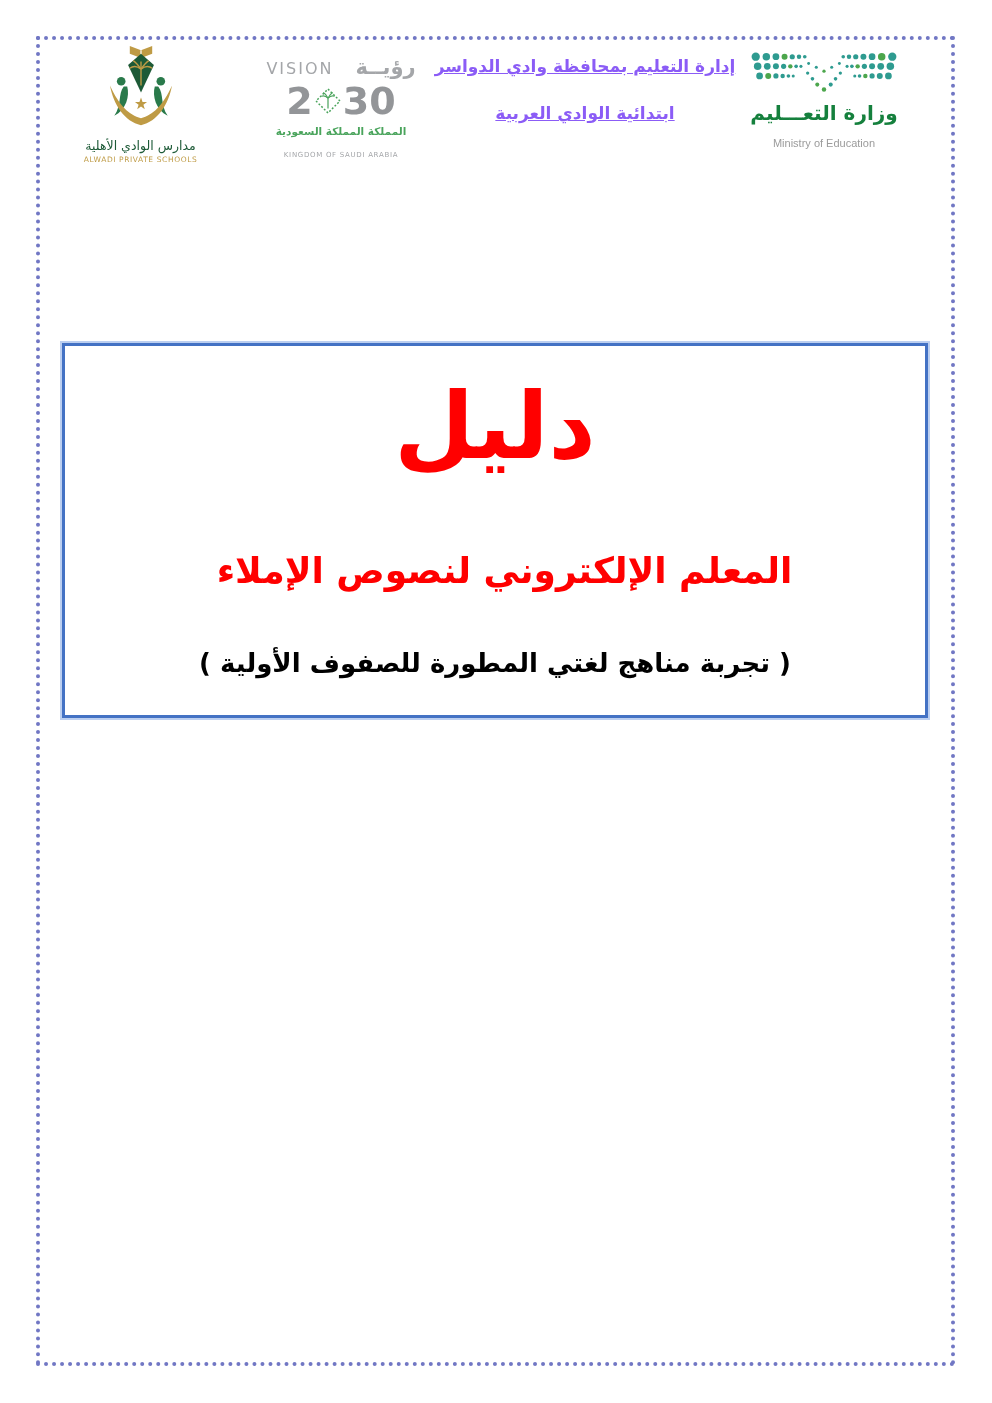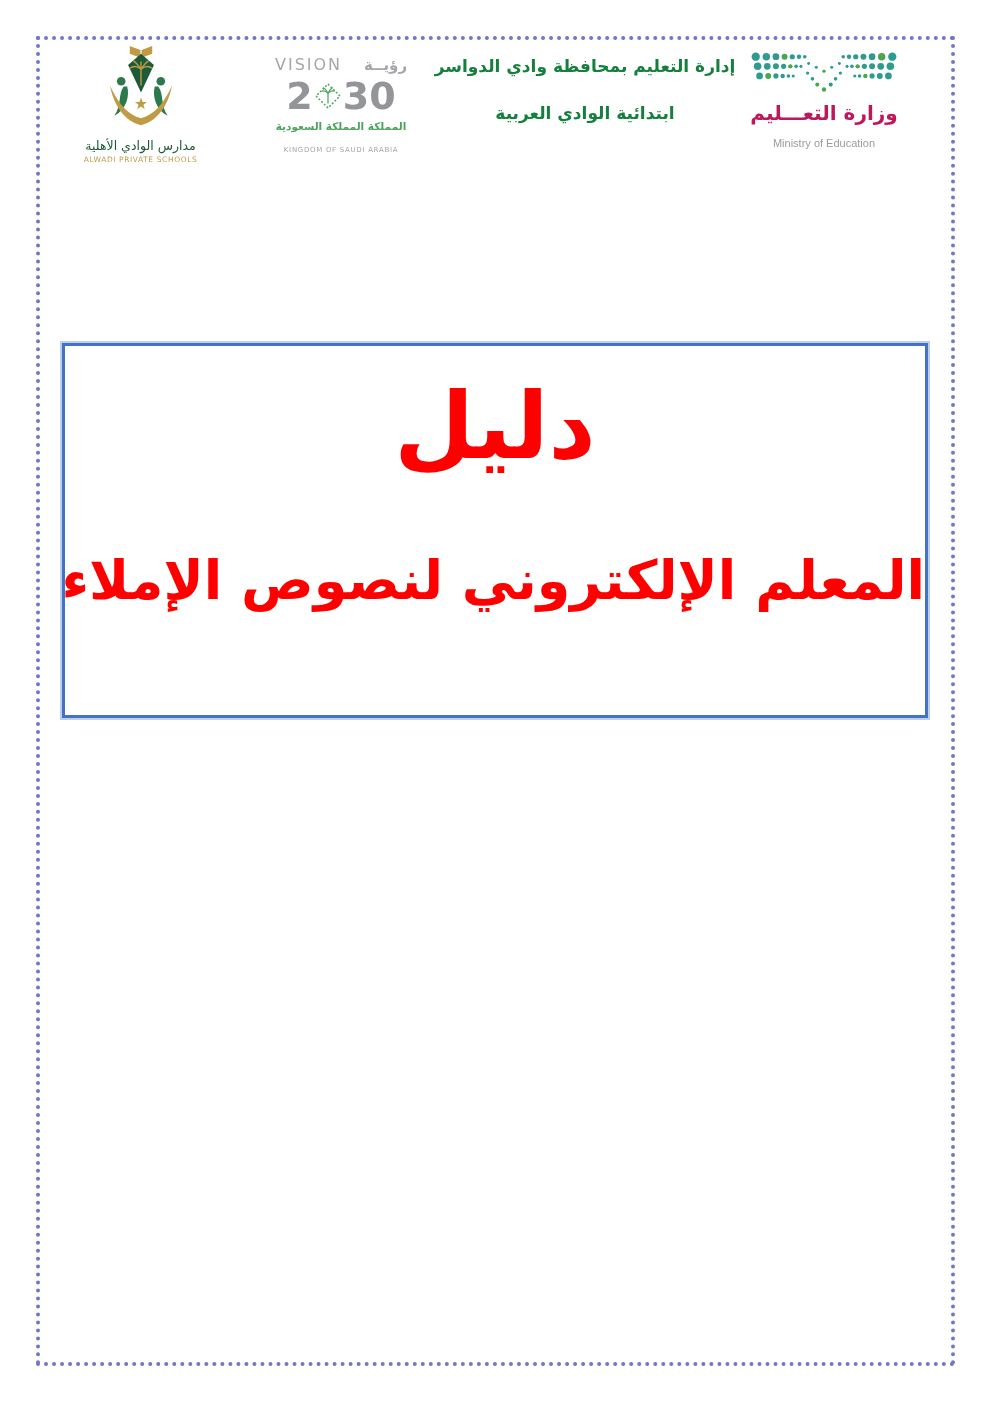--- a/index.html
+++ b/index.html
@@ -14,43 +14,43 @@
   }
   
   .school-logo{position:absolute;left:68px;top:42px;width:145px;text-align:center;}
   .school-logo svg{display:block;margin:0 auto;}
   .school-ar{color:#1d5a37;font-size:12.5px;font-weight:normal;margin-top:2px;direction:rtl;}
   .school-en{color:#bf9b45;font-size:7.5px;letter-spacing:.6px;margin-top:2px;}
 
   .vision-logo{position:absolute;left:266px;top:55px;width:150px;text-align:center;}
   .vision-row1{display:flex;justify-content:center;align-items:baseline;gap:22px;color:#a4a6a9;font-size:16px;}
   .vision-row1 .v-en{letter-spacing:2px;}
-  .vision-row1 .v-ar{font-weight:bold;font-size:15px;}
+  .vision-row1 .v-ar{font-weight:bold;font-size:21px;}
   .vision-year{display:flex;justify-content:center;align-items:center;color:#939598;
     font-size:38px;font-weight:bold;line-height:1;margin-top:3px;}
   .vision-year svg{margin:0 -1px;}
   .vision-ar{color:#4aa45c;font-size:10.5px;font-weight:bold;margin-top:5px;direction:rtl;}
   .vision-en{color:#a4a6a9;font-size:7px;letter-spacing:.7px;margin-top:14px;}
 
   .header-center{position:absolute;left:418px;top:56px;width:334px;text-align:center;
-    font-weight:bold;font-size:17px;color:#15803d;direction:rtl;}
+    font-weight:bold;font-size:17px;color:#8b5cf6;direction:rtl;text-decoration:underline;}
   .header-center .hc-line2{margin-top:27px;}
 
   .moe-logo{position:absolute;left:710px;top:50px;width:228px;text-align:center;}
   .moe-logo svg{display:block;margin:0 auto;}
-  .moe-ar{color:#be185d;font-size:20px;font-weight:bold;margin-top:1px;direction:rtl;}
+  .moe-ar{color:#15803d;font-size:20px;font-weight:bold;margin-top:1px;direction:rtl;}
   .moe-en{color:#9b9b9b;font-size:11px;margin-top:12px;font-family:"Liberation Sans",sans-serif;}
 
   
   .title-box{
     position:absolute;left:62px;top:343px;width:866px;height:375px;box-sizing:border-box;
     border:3px solid #4472c4;box-shadow:0 0 0 2px #bccff0;background:#fff;text-align:center;
   }
   .guide-title{margin-top:30px;font-size:92px;font-weight:bold;color:#ff0000;line-height:1.1;direction:rtl;}
-  .guide-subtitle{margin-top:72px;font-size:54px;font-weight:bold;color:#ff0000;line-height:1.2;
+  .guide-subtitle{margin-top:72px;font-size:36px;font-weight:bold;color:#ff0000;line-height:1.2;
     white-space:nowrap;direction:rtl;margin-left:19px;}
   .guide-note{margin-top:56px;font-size:26px;font-weight:bold;color:#000;white-space:nowrap;direction:rtl;}
 </style>
 </head>
 <body>
 
 <div class="page-frame"></div>
 
 <div class="school-logo">
   <svg width="112" height="94" viewBox="0 0 130 108">
@@ -182,13 +182,14 @@
         <circle cx="80" cy="41" r="2.3"></circle>
     </g>
   </svg>
   <div class="moe-ar">وزارة التعـــليم</div>
   <div class="moe-en">Ministry of Education</div>
 </div>
 
 <div class="title-box">
   <div class="guide-title">دليل</div>
   <div class="guide-subtitle">المعلم الإلكتروني لنصوص الإملاء</div>
+  <div class="guide-note">( تجربة مناهج لغتي المطورة للصفوف الأولية )</div>
 </div>
 
 </body></html>

